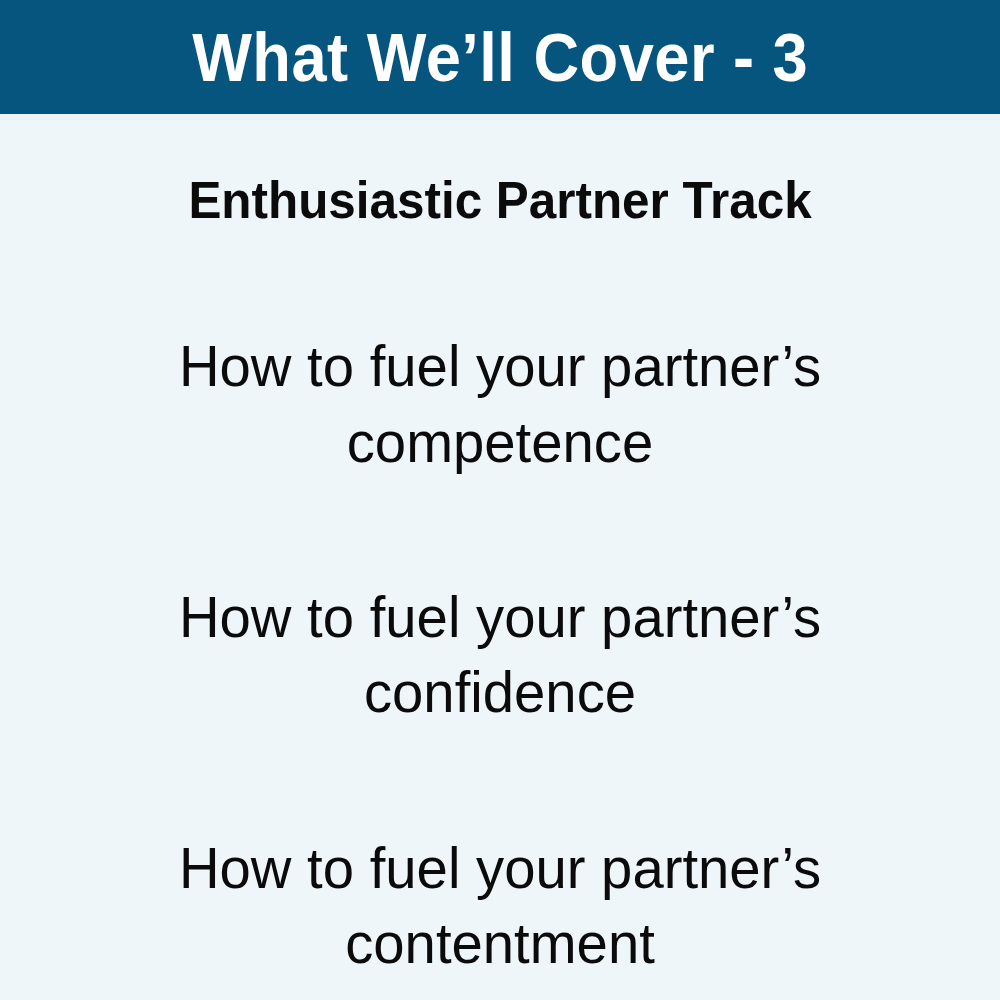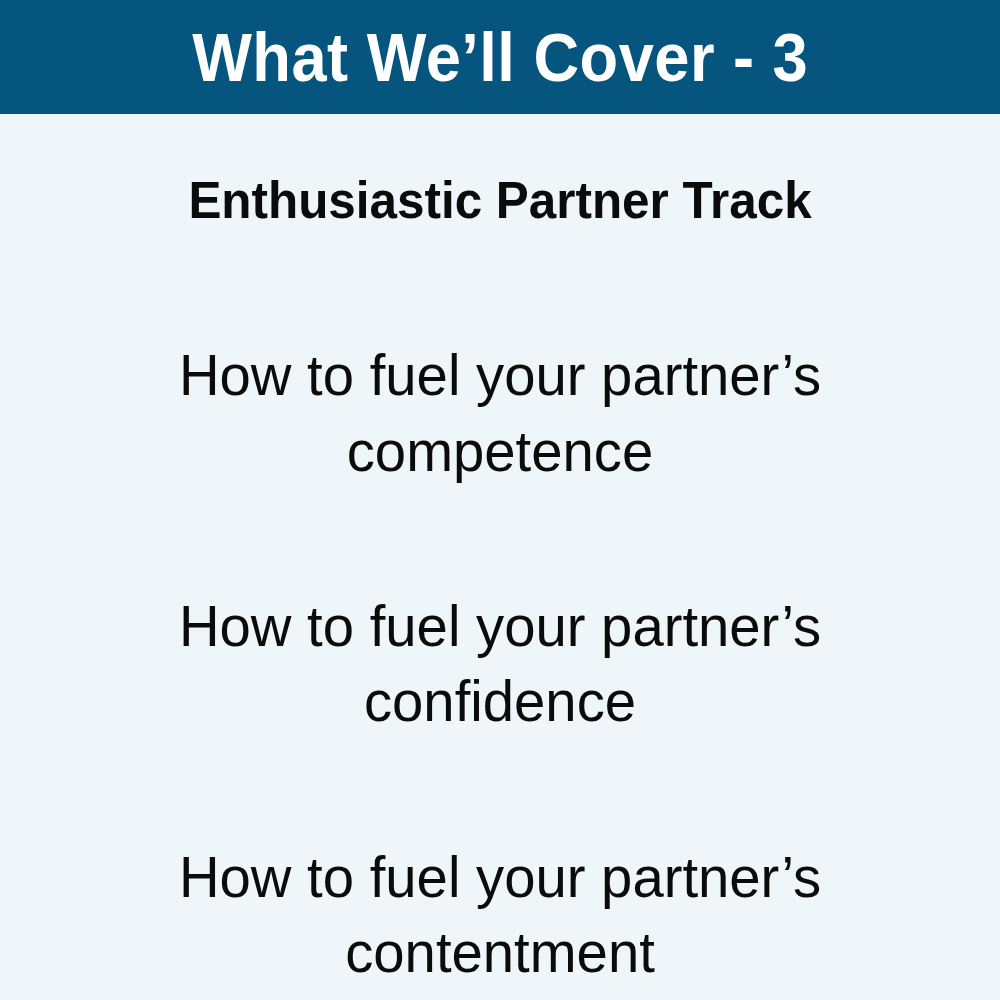--- a/index.html
+++ b/index.html
@@ -52,21 +52,20 @@
   
   .body-area {
     flex: 1 1 auto;
     width: 100%;
     background: #EEF6FA;
     box-sizing: border-box;
     padding: 0 60px;
     display: flex;
     flex-direction: column;
     align-items: center;
-    gap: 9px;
   }
 
   .section-heading {
     margin-top: 58px;
     color: #0B0B0B;
     font-family: "Liberation Sans Narrow", "Liberation Sans", sans-serif;
     font-weight: bold;
     font-size: 52px;
     line-height: 1.08;
     text-align: center;

